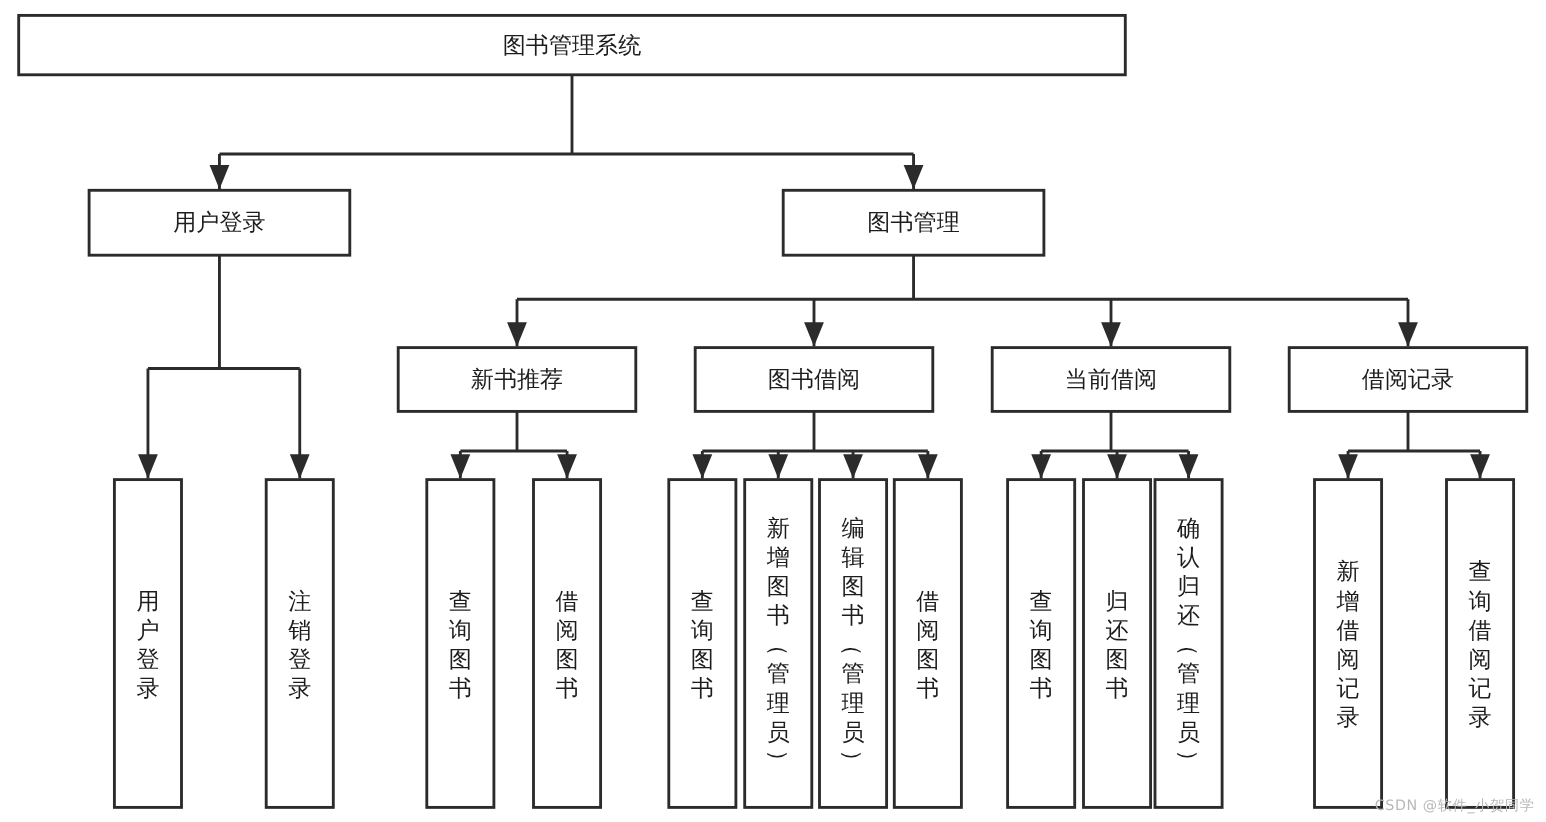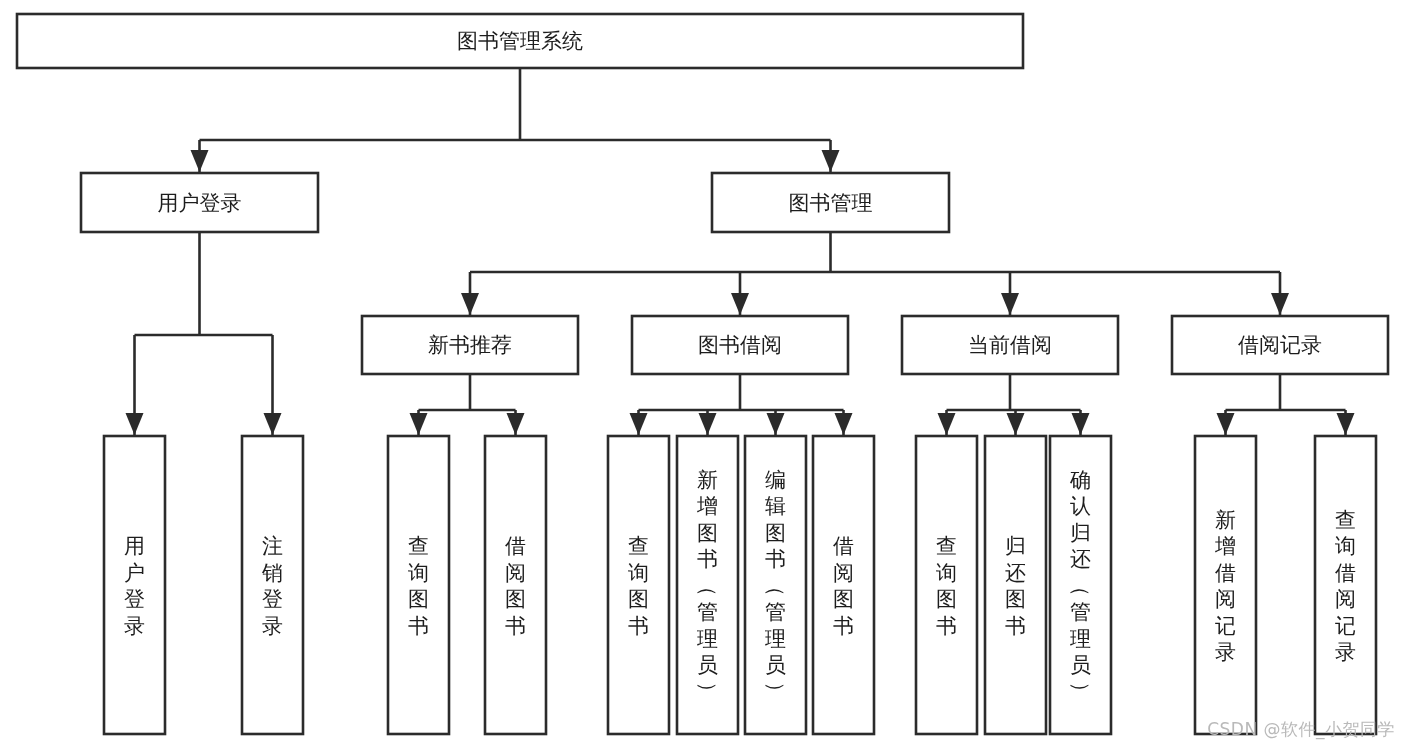--- a/index.html
+++ b/index.html
@@ -47,21 +47,21 @@
     fill: #1d1d1d;
     font-family: "DejaVu Sans", "Liberation Sans", sans-serif;
     font-size: 21px;
     text-anchor: middle;
   }
   .watermark {
     position: absolute;
     right: 10px;
     bottom: 6px;
     font-family: "DejaVu Sans", "Liberation Sans", sans-serif;
-    font-size: 17px;
+    font-size: 13px;
     color: #b9b9b9;
     letter-spacing: 0.5px;
     white-space: nowrap;
     user-select: none;
   }
 </style>
 </head>
 <body>
 
 <svg id="chart" viewBox="0 0 1405 747">

